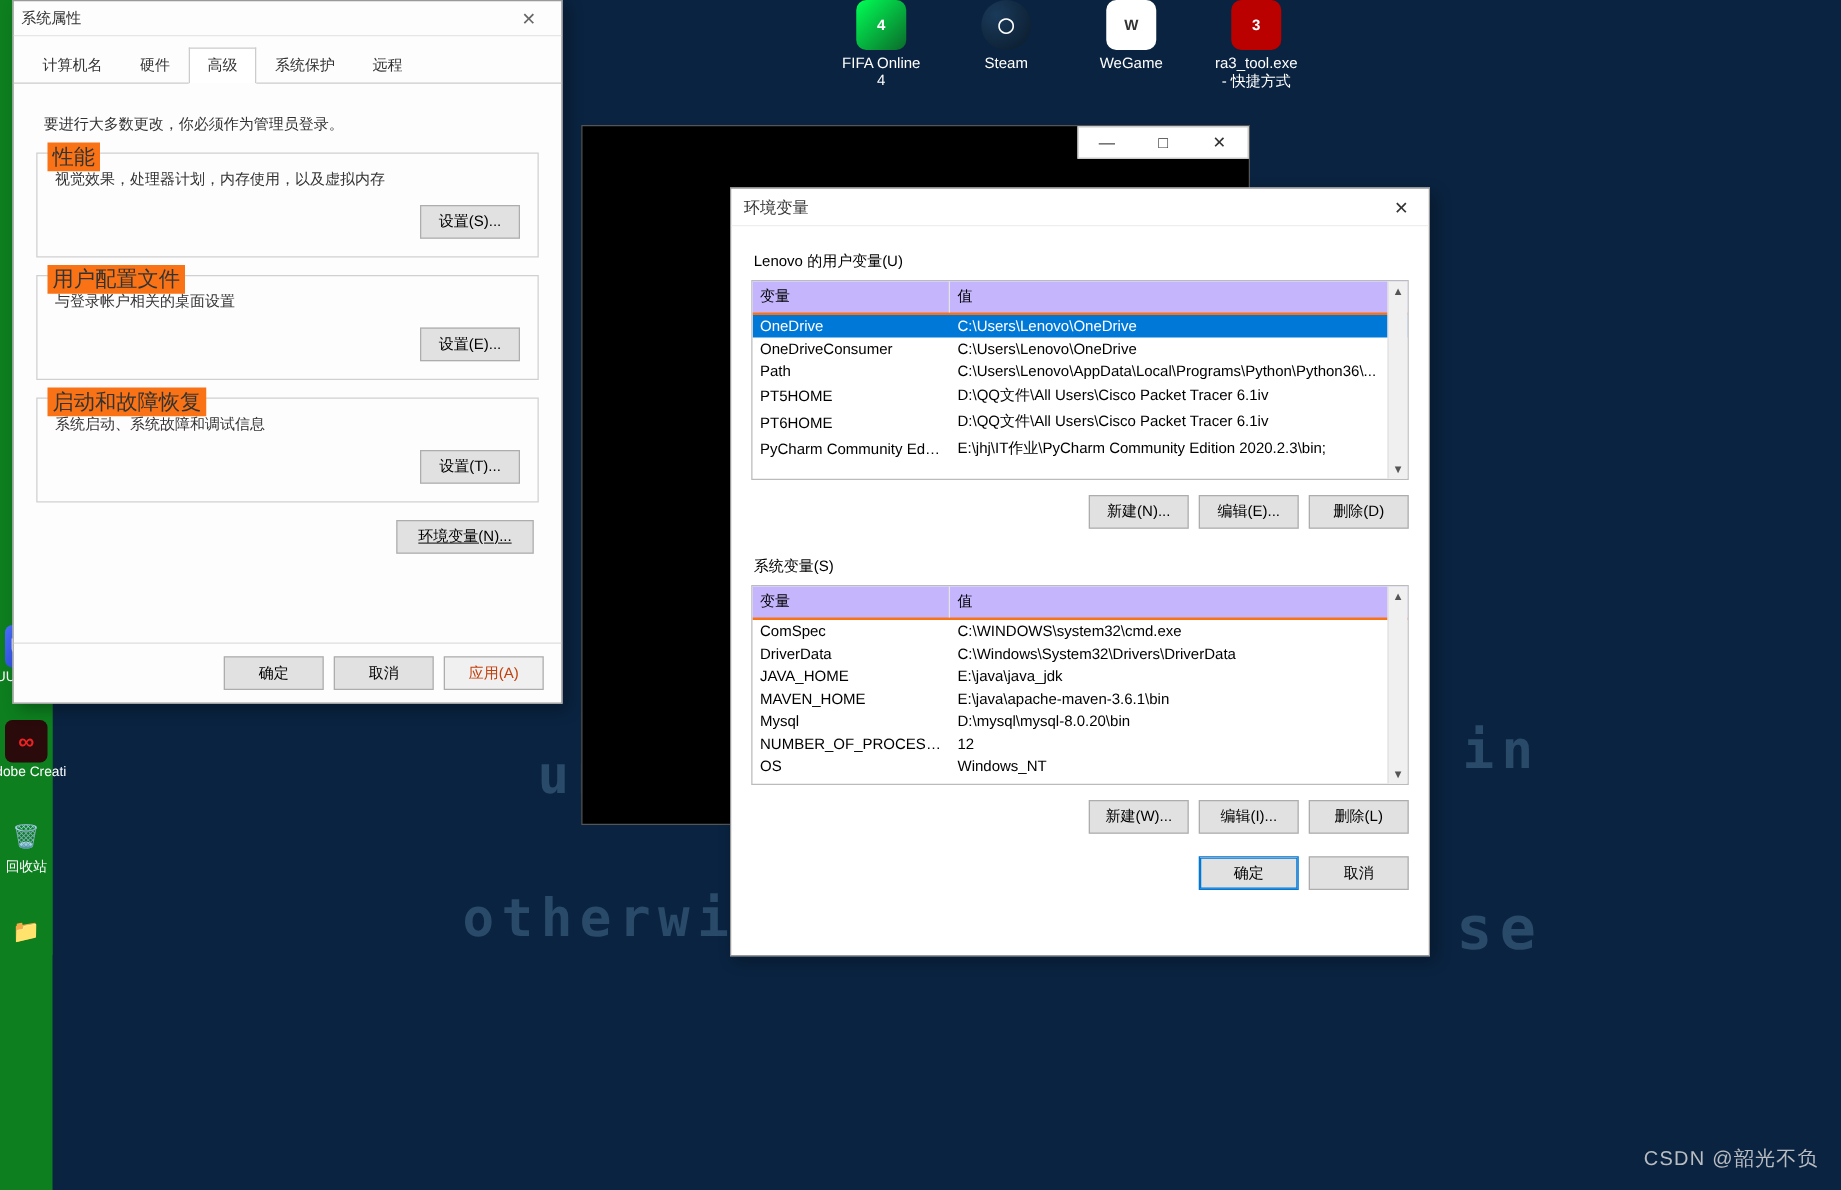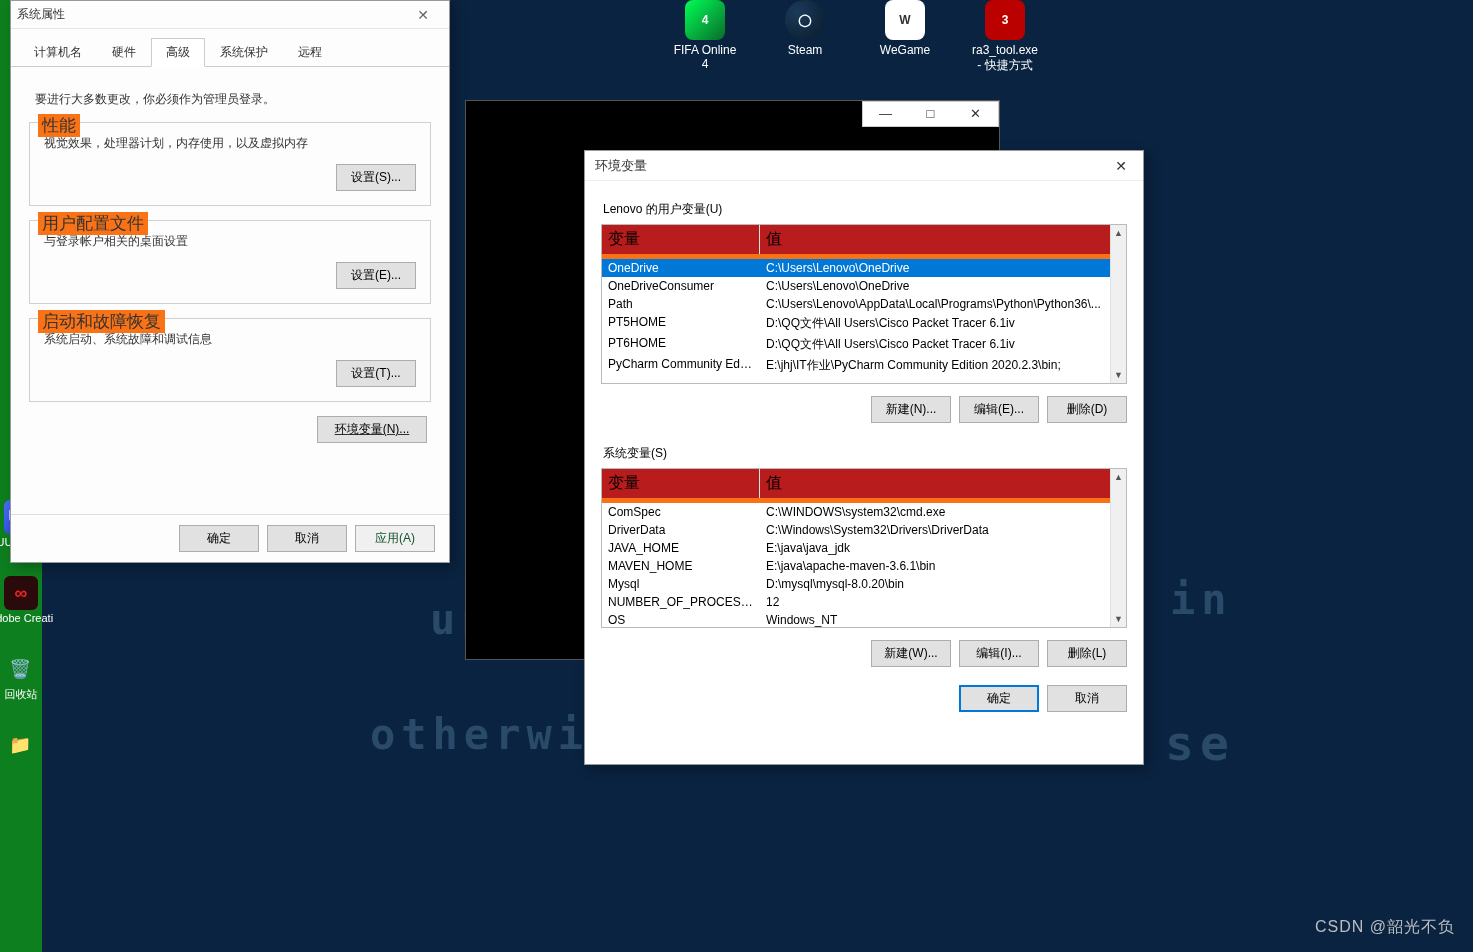--- a/index.html
+++ b/index.html
@@ -36,43 +36,43 @@
 .tab{padding:5px 14px;border:1px solid transparent;border-bottom:none;color:#333;position:relative;top:1px;}
 .tab.active{border-color:#ccc;background:#fff;border-bottom:1px solid #fff;}
 .sysbody{padding:14px 18px;font-size:12px;color:#333;}
 .notice{margin:10px 6px 14px;}
 .groupbox{border:1px solid #d0d0d0;margin-bottom:14px;padding:12px 14px 14px;position:relative;}
 .groupbox legend{position:absolute;top:-9px;left:8px;background:#f97316;padding:0 4px;font-size:17px;text-align:center;}
 .gdesc{margin-bottom:12px;}
 .btnrow{display:flex;justify-content:flex-end;}
 button{font-size:12px;font-family:inherit;padding:4px 0;border:1px solid #adadad;background:#e1e1e1;min-width:80px;text-align:center;cursor:default;}
 button.primary{border-color:#0078d7;box-shadow:0 0 0 1px #0078d7 inset;}
-button:disabled{color:#14532d;background:#f0f0f0;}
+button:disabled{color:#c2410c;background:#f0f0f0;}
 .bottom-btns{display:flex;justify-content:flex-end;gap:8px;padding:10px 14px;border-top:1px solid #ddd;position:absolute;bottom:0;left:0;right:0;}
 
 
 #cmd{position:absolute;left:465px;top:100px;width:535px;height:560px;background:#000;border:1px solid #555;}
 #cmd .winbar{position:absolute;right:0;top:0;height:26px;display:flex;background:#fff;border:1px solid #ccc;}
 #cmd .winbar span{width:45px;text-align:center;line-height:24px;font-size:13px;color:#333;}
 #cmd .winbar .x{color:#333;}
 
 
 #env{left:584px;top:150px;width:560px;height:615px;}
 .env-title{height:30px;display:flex;align-items:center;padding:0 10px;font-size:13px;color:#333;border-bottom:1px solid #eee;}
 .env-title .title{flex:1;}
 .env-title .close{font-size:14px;color:#333;padding:0 6px;}
 .env-body{padding:14px 16px;font-size:12px;}
 .section-label{margin:6px 0 6px 2px;}
 .list{border:1px solid #bbb;height:160px;overflow:hidden;position:relative;}
-.list-head{display:flex;background:#b91c1c;border-bottom:5px solid #f97316;font-size:16px;}
+.list-head{display:flex;background:#c4b5fd;border-bottom:2px solid #f97316;font-size:12px;}
 .list-head div{padding:4px 6px;border-right:1px solid #e4e4e4;}
 .col-var{width:158px;flex:0 0 158px;}
 .col-val{flex:1;}
 .list-rows{height:134px;overflow-y:auto;overflow-x:hidden;}
-.row{display:flex;font-size:12px;white-space:nowrap;}
+.row{display:flex;font-size:12px;white-space:nowrap;align-items:center;}
 .row div{padding:2px 6px;overflow:hidden;text-overflow:ellipsis;}
 .row.selected{background:#0078d7;color:#fff;}
 .list-scroll{position:absolute;right:0;top:0;bottom:0;width:16px;background:#f0f0f0;border-left:1px solid #e0e0e0;}
 .list-scroll .up,.list-scroll .down{height:16px;text-align:center;font-size:9px;color:#555;line-height:16px;}
 .list-btns{display:flex;justify-content:flex-end;gap:8px;margin:12px 0 22px;}
 .env-bottom{display:flex;justify-content:flex-end;gap:8px;margin-top:18px;}
 .watermark{position:absolute;right:18px;bottom:14px;color:#d8d8d8;font-size:16px;letter-spacing:1px;opacity:.85;}
 </style>
 </head>
 <body>

